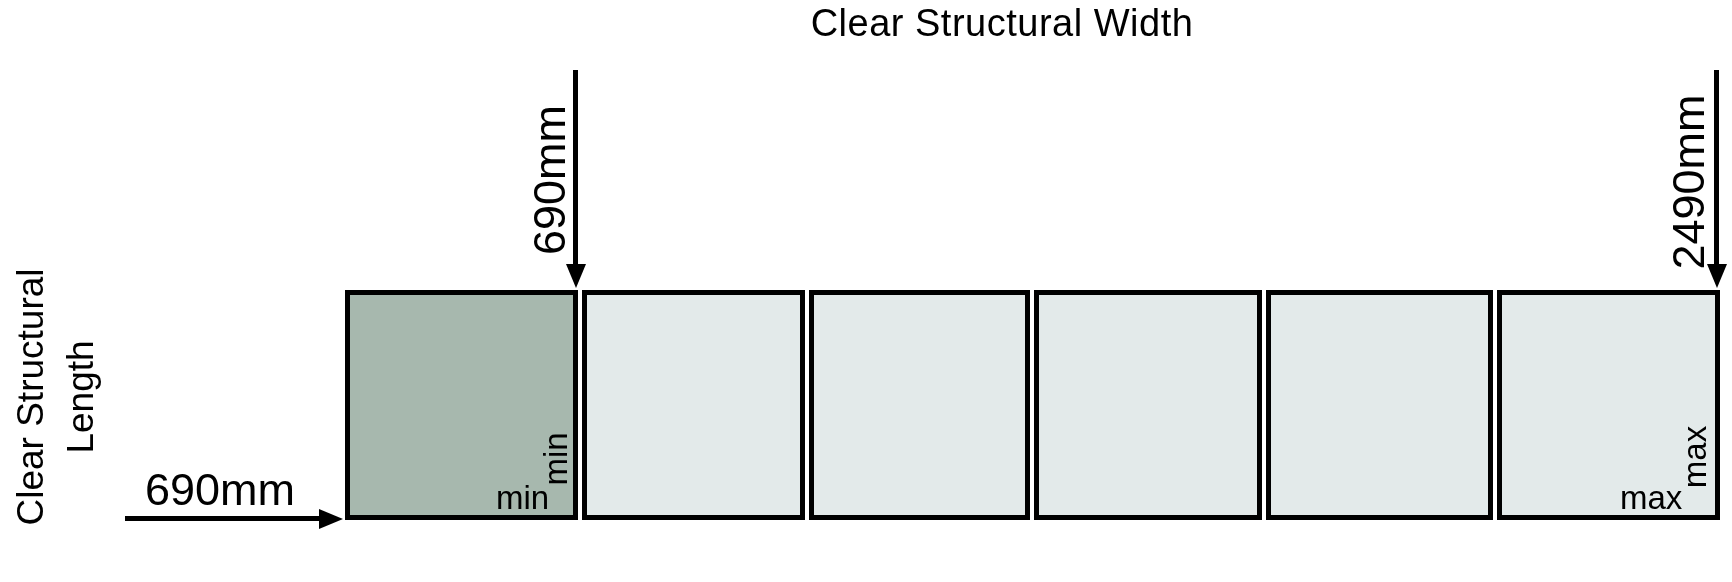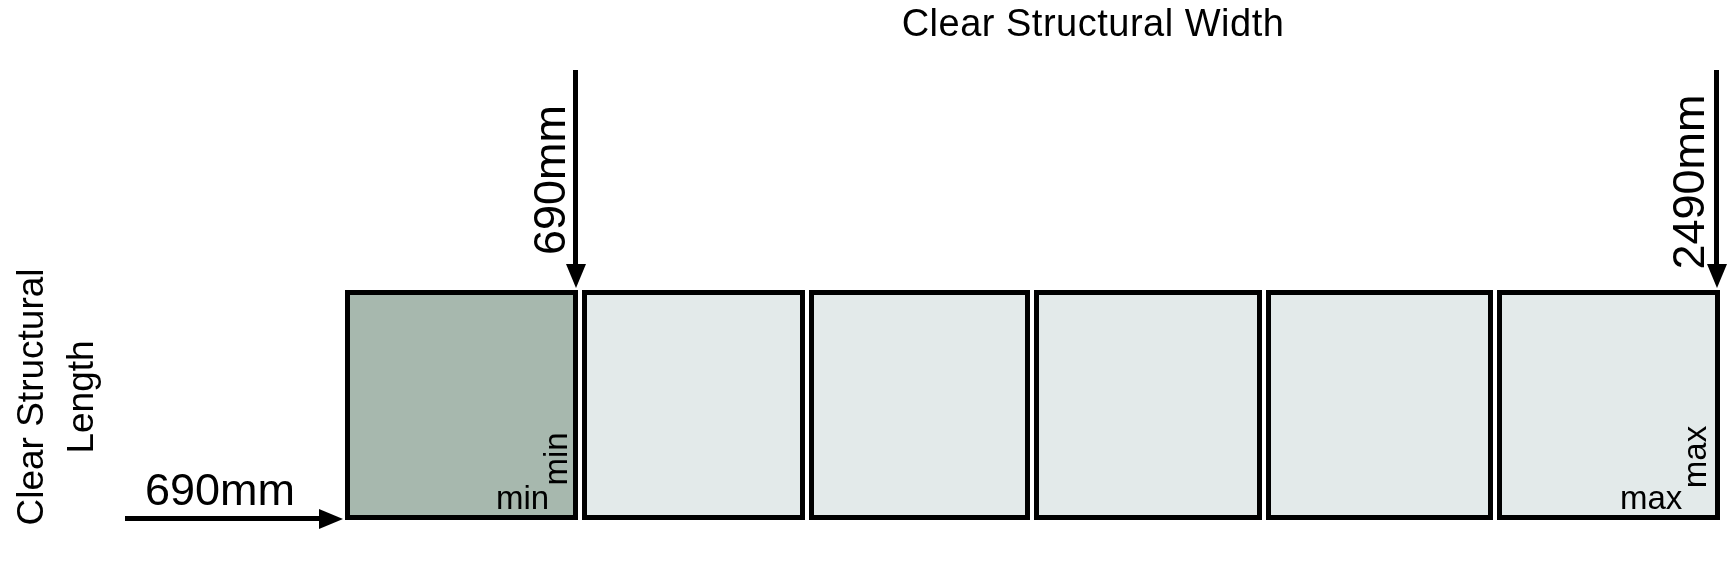--- a/index.html
+++ b/index.html
@@ -14,21 +14,21 @@
     width: 1732px;
     height: 582px;
     background: #ffffff;
     overflow: hidden;
   }
 
   
   .title {
     position: absolute;
     top: 2px;
-    left: 1093px;
+    left: 1002px;
     transform: translateX(-50%);
     font-size: 38px;
     font-weight: 400;
     letter-spacing: 0.5px;
     white-space: nowrap;
   }
   .left-axis-label {
     position: absolute;
     left: 56px;
     top: 397px;

